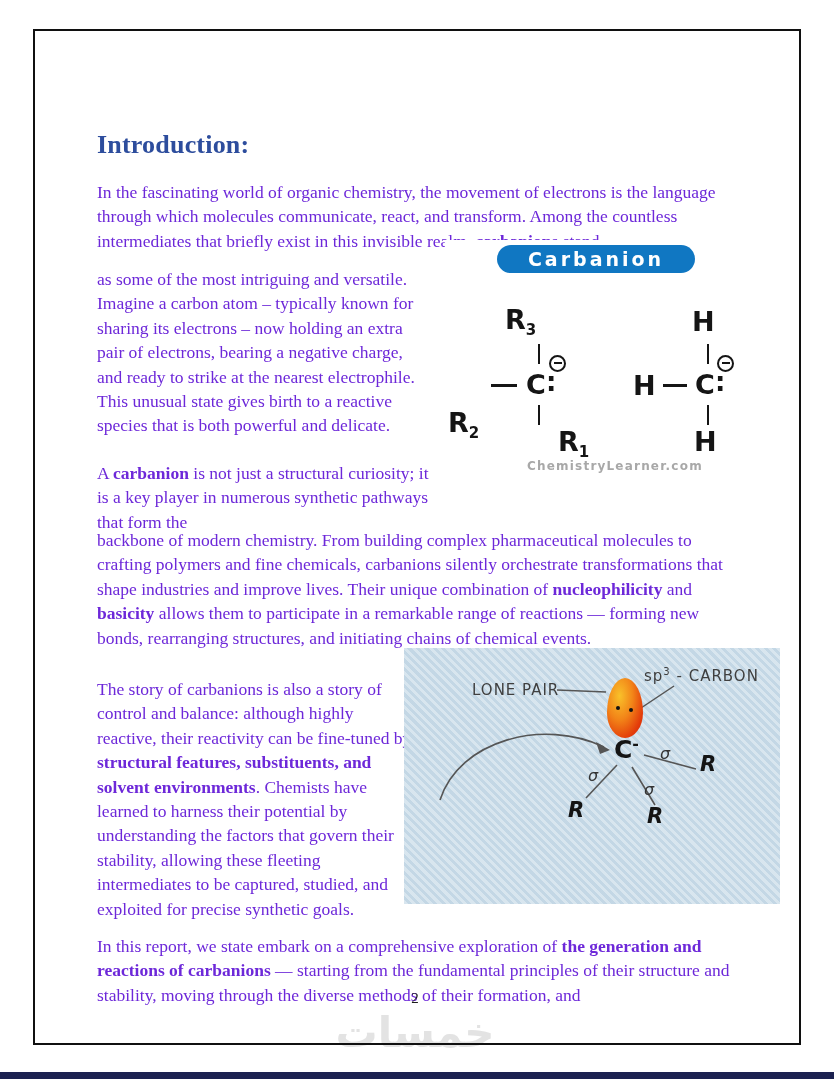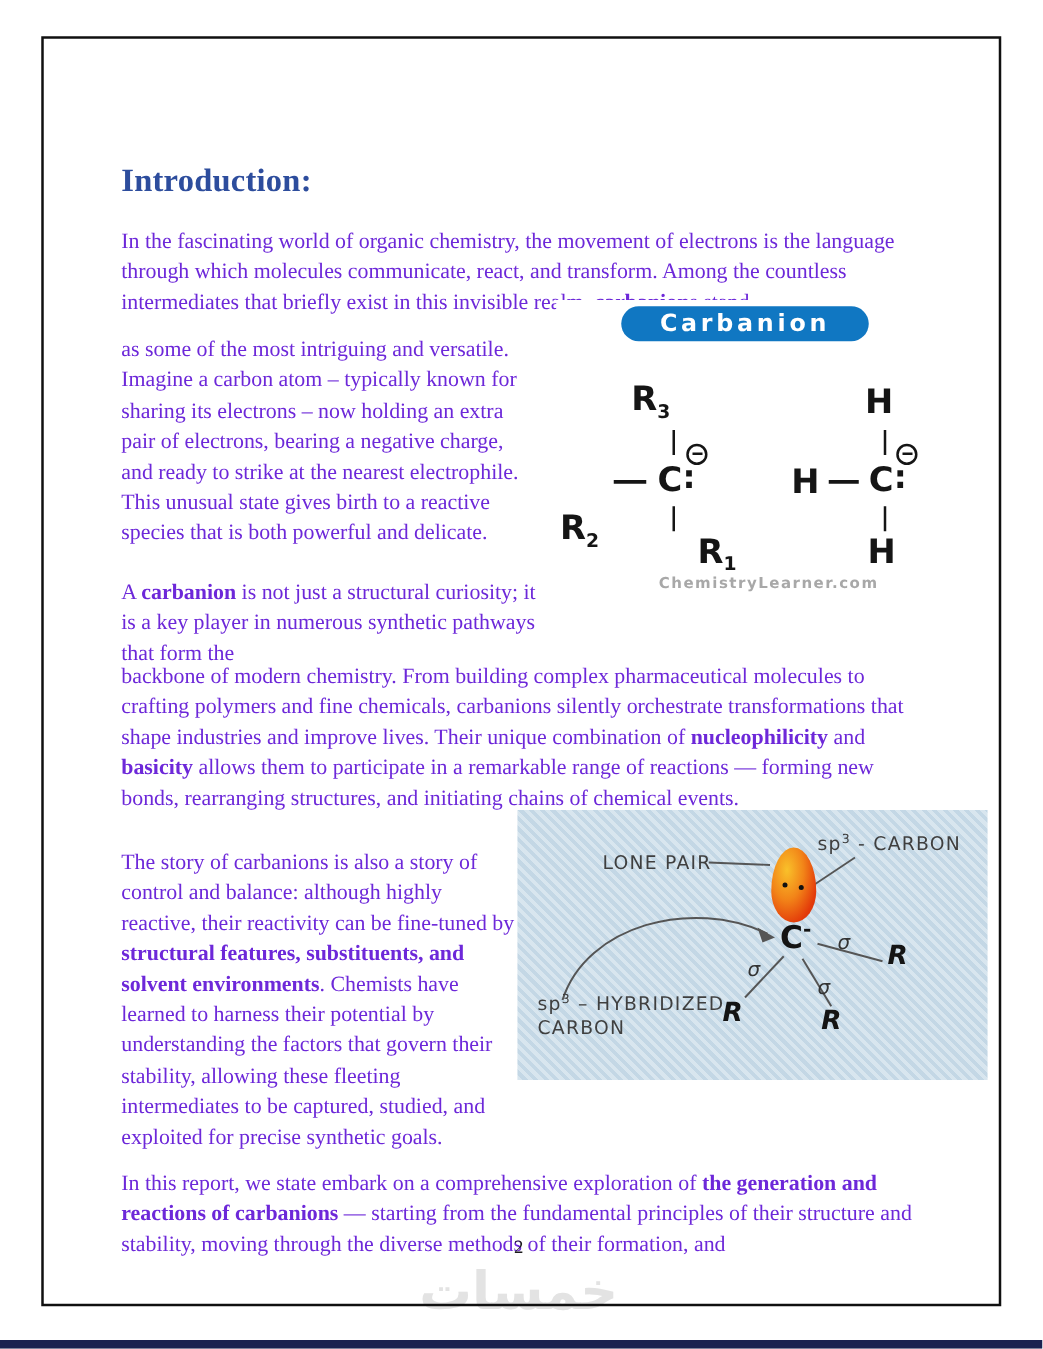--- a/index.html
+++ b/index.html
@@ -54,21 +54,21 @@
     position:absolute;width:13px;height:13px;border:2px solid #151515;border-radius:50%;
   }
   .charge .minusbar{position:absolute;left:2.5px;top:5.4px;width:8px;height:2px;background:#151515;}
   .fig1 .credit{
     position:absolute;left:82px;top:219px;font-family:"DejaVu Sans",sans-serif;
     font-weight:bold;font-size:12px;color:#a8a8a8;letter-spacing:1.2px;
   }
 
   
   .fig2{
-    position:absolute;left:414px;top:648px;width:376px;height:216px;
+    position:absolute;left:404px;top:648px;width:376px;height:256px;
     background-color:#cbdde9;
     background-image:repeating-linear-gradient(45deg, rgba(255,255,255,.25) 0 3px, rgba(173,198,218,.25) 3px 6px);
   }
   .fig2 .lbl{
     position:absolute;font-family:"DejaVu Sans",sans-serif;font-size:15px;
     color:#3f3f3f;letter-spacing:1px;line-height:1.25;
   }
   .fig2 sup{font-size:10px;}
   .fig2 .carbon{
     position:absolute;left:210px;top:88px;font-family:"DejaVu Sans",sans-serif;
@@ -177,17 +177,16 @@
   <span class="carbon"><span>C</span><sup>-</sup></span>
 
   <span class="sigma" style="left:256px;top:98px;">σ</span>
   <span class="sigma" style="left:184px;top:120px;">σ</span>
   <span class="sigma" style="left:240px;top:134px;">σ</span>
 
   <span class="rlab" style="left:296px;top:106px;">R</span>
   <span class="rlab" style="left:164px;top:152px;">R</span>
   <span class="rlab" style="left:243px;top:158px;">R</span>
 
-  <span class="lbl" style="left:16px;top:146px;"><span>sp</span><sup>3</sup><span> – HYBRIDIZED</span><br><span>CARBON</span></span>
 </div>
 
 <div class="pagenum">2</div>
 <div class="bottom-bar"></div>
 
 </body></html>

